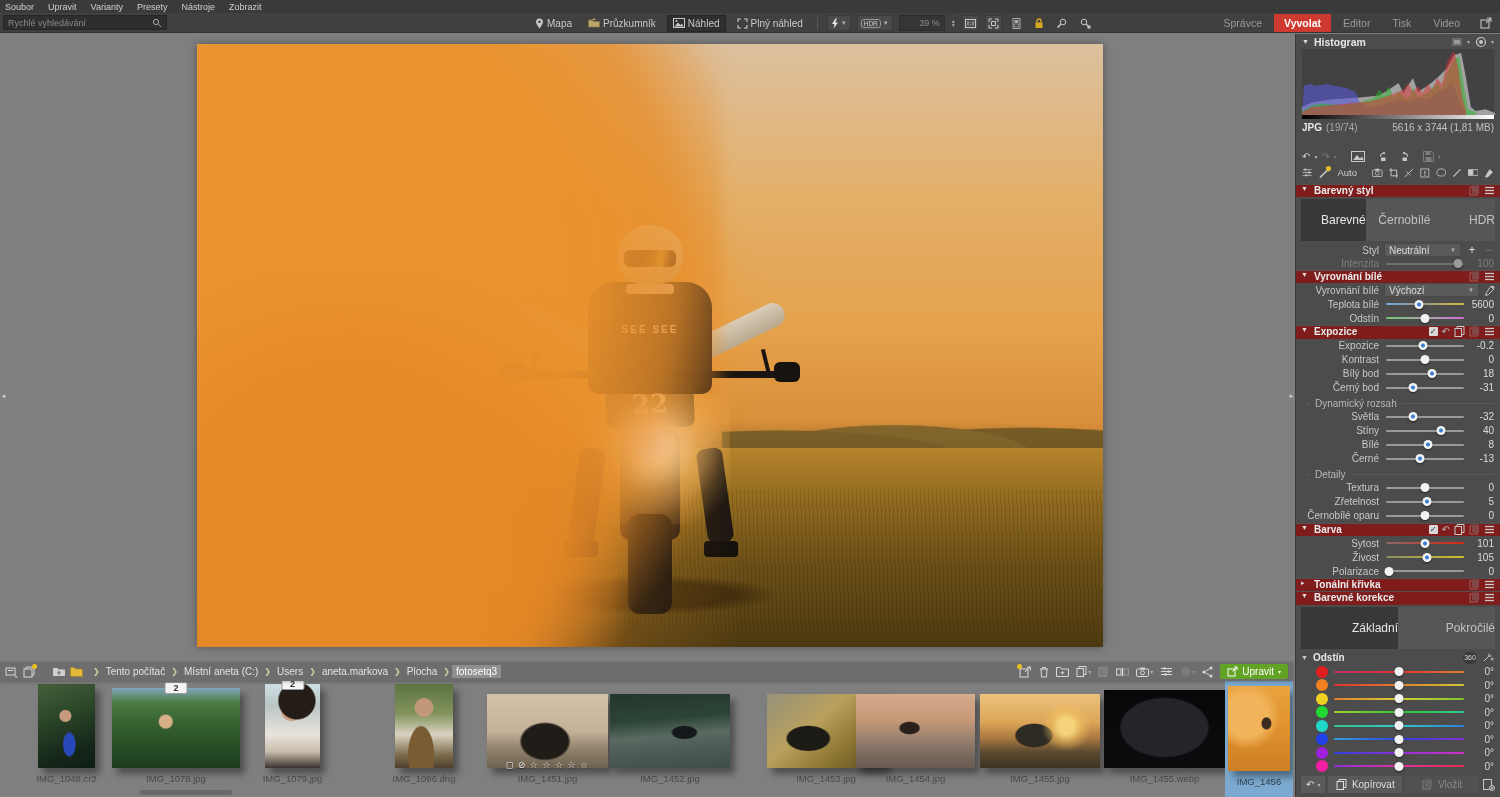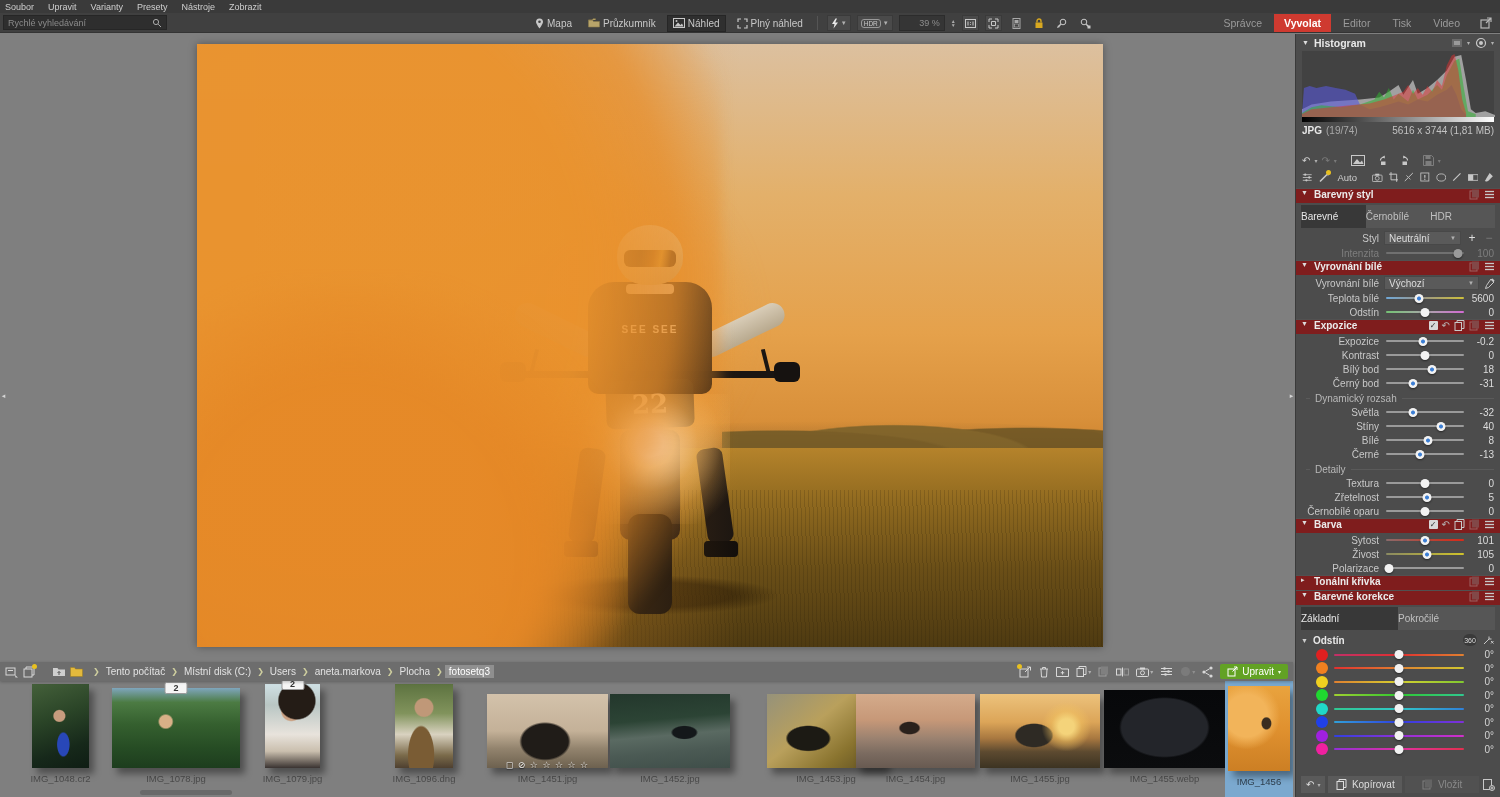--- a/index.html
+++ b/index.html
@@ -118,21 +118,21 @@
   .dot-y { position:absolute; width:5px; height:5px; border-radius:50%; background:#e8c020; top:-1px; left:8px; }
   .sec-h { display:flex; align-items:flex-start; height:15px; background:#7f1d1d; border-top:1px solid #515151;
     padding:0 5px; gap:5px; }
   .sec-h .tri { font-size:7px; color:#ddd; width:8px; }
   .sec-h .t { font-weight:bold; font-size:10px; color:#ebebeb; flex:1; }
   .hico { color:#b5b5b5; display:flex; align-items:center; gap:4px; }
   .hico .dis { opacity:.4; }
   .cbx { width:9px; height:9px; background:#d8d8d8; border-radius:1px; color:#333; font-size:8px;
     line-height:9px; text-align:center; font-weight:bold; }
   .ptabs { display:flex; margin:2px 5px; }
-  .ptab { flex:1; text-align:left; padding:6px 0; color:#c0c0c0; background:#565656; font-size:10px; }
+  .ptab { flex:1; text-align:right; padding:14px 0; color:#c0c0c0; background:#565656; font-size:12px; }
   .ptab.active { background:#383838; color:#e8e8e8; }
   .ctl-row { display:flex; align-items:center; height:16px; padding:0 5px; gap:5px; }
   .ctl-row .lab { width:78px; text-align:right; color:#c8c8c8; }
   .dd { flex:1; height:14px; background:#5a5a5a; border:1px solid #484848; display:flex; align-items:center;
     padding:0 4px; color:#ddd; }
   .dd .v { flex:1; } .dd .caret { font-size:6px; }
   .pm { color:#ddd; font-size:12px; width:12px; text-align:center; }
   .pm.dis { color:#7a7a7a; }
   .srow { display:flex; align-items:center; height:14px; padding:0 6px; }
   .srow .slab { width:84px; text-align:right; color:#c8c8c8; padding-right:7px; white-space:nowrap; }
@@ -885,21 +885,21 @@
       </svg>
     <svg class="ic" width="13" height="11" viewBox="0 0 13 11">
         <path d="M0.5 1.5 L4.5 1.5 L5.5 3 L12.5 3 L12.5 10.5 L0.5 10.5 Z" fill="#e3b93c" stroke="#9a7a1e" stroke-width=".5"></path>
       </svg>
     <div class="bc-wrap">
 
         <span class="bc-sep">❯</span>
         <span class="bc">Tento počítač</span>
 
         <span class="bc-sep">❯</span>
-        <span class="bc">Místní disk (C:)</span>
+        <span class="bc">Místní aneta (C:)</span>
 
         <span class="bc-sep">❯</span>
         <span class="bc">Users</span>
 
         <span class="bc-sep">❯</span>
         <span class="bc">aneta.markova</span>
 
         <span class="bc-sep">❯</span>
         <span class="bc">Plocha</span>
 
@@ -973,21 +973,21 @@
           </svg>
         <span>Upravit</span>
         <span class="caret">▾</span>
         </span>
     </div>
   </div>
 
   <div class="filmstrip">
     <div>
 
-        <div class="cell" style="left:32px;width:57px">
+        <div class="cell" style="left:38px;width:57px">
           <div class="thumb" style="width:57px;height:85px;background:radial-gradient(ellipse at 55% 72%,#2847b8 0 13%,transparent 15%),radial-gradient(circle at 48% 38%,#c79c7e 0 9%,transparent 11%),linear-gradient(160deg,#44603a 0%,#2a4427 40%,#16281a 75%,#0f1d14 100%)">
             
             
           </div>
           <div class="fname">IMG_1048.cr2</div>
         </div>
 
         <div class="cell" style="left:112px;width:128px">
           <div class="thumb" style="width:128px;height:80px;background:radial-gradient(circle at 42% 42%,#d8b087 0 7%,transparent 9%),linear-gradient(180deg,#7fa6bd 0%,#4c7b43 18%,#35602f 45%,#264c24 75%,#1d3d1e 100%)">
             <span class="badge">2</span>

